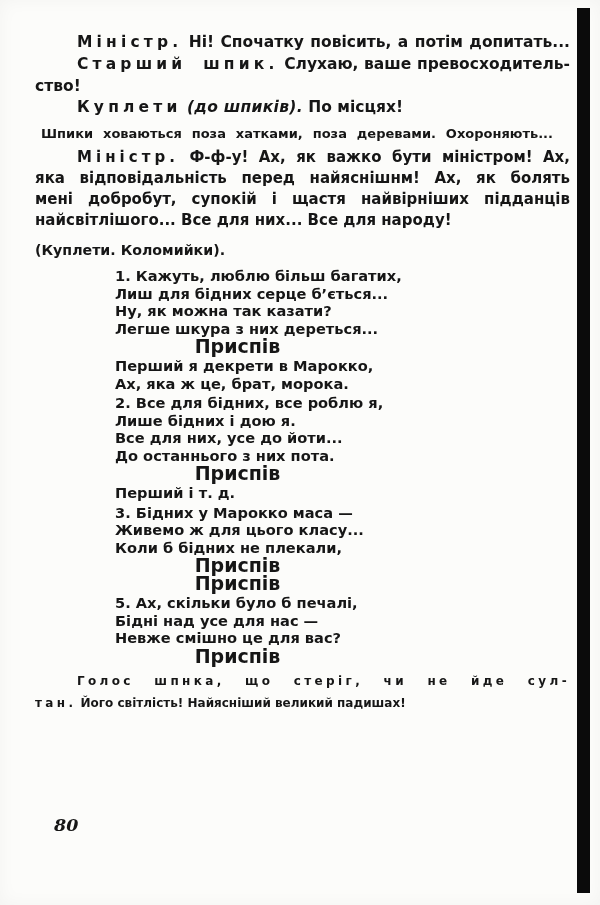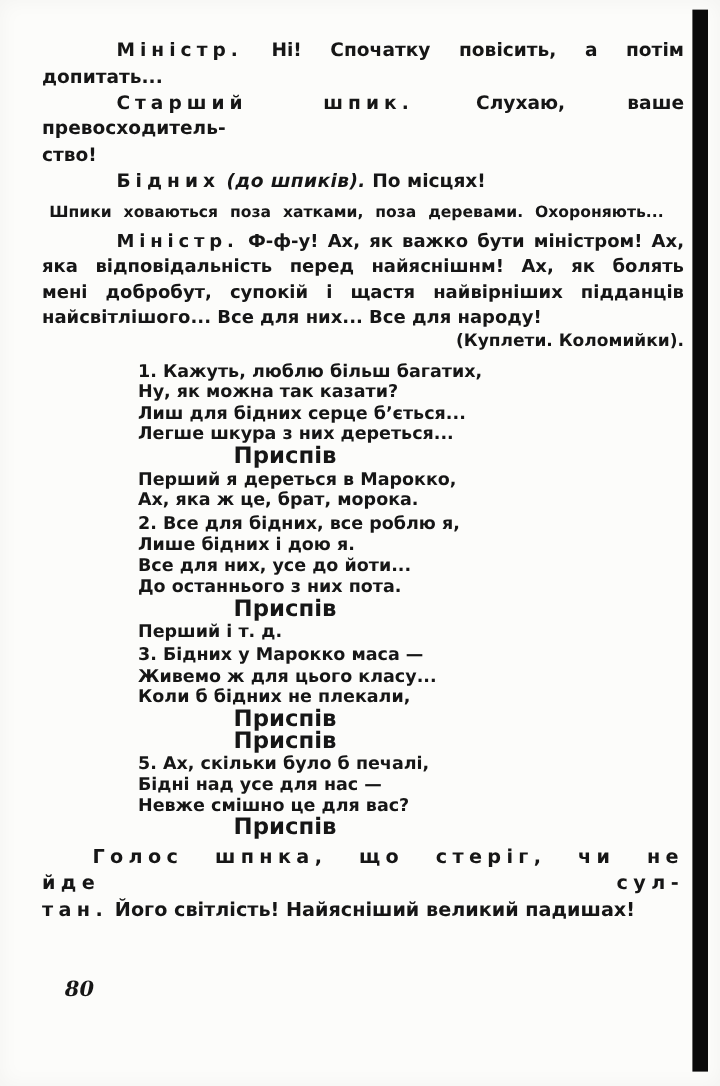--- a/index.html
+++ b/index.html
@@ -11,34 +11,34 @@
     box-shadow:inset 0 0 18px rgba(0,0,0,0.04);
   }
   .scan-bar{
     position:absolute;left:577px;top:8px;width:13px;height:885px;
     background:#0b0b0b;
   }
   .text-col{position:absolute;left:35px;top:32px;width:535px;}
   .dline{margin:0;font-size:15.5px;line-height:21.8px;}
   .jfull{text-align:justify;text-align-last:justify;}
   .ind1{text-indent:42px;}
-  .spk{letter-spacing:0.27em;word-spacing:0.45em;margin-left:20px;}
+  .spk{letter-spacing:0.27em;word-spacing:0.45em;}
   .aside{font-style:italic;letter-spacing:0.02em;}
   .stage{margin:6px 0 0 6px;width:512px;font-size:13px;line-height:17px;}
   .mono{margin-top:5px;}
   .mline{margin:0;font-size:15px;line-height:21px;}
-  .heading{text-align:right;margin:0 0 8px;font-size:14.2px;line-height:18px;}
+  .heading{text-align:left;margin:10px 0 8px;font-size:14.2px;line-height:18px;}
   .song{margin-left:80px;font-size:14.6px;}
   .vline{line-height:17.5px;white-space:nowrap;}
   .verse{margin:0 0 2px;}
   .refrain{margin:0 0 2px;}
   .refrain-label{width:245px;text-align:center;font-size:19px;line-height:15px;margin:1px 0 3px;}
   .etd{line-height:17.5px;margin:0 0 2px;}
   .closing{margin-top:6px;}
-  .cline{margin:0;font-size:16px;line-height:22px;}
+  .cline{margin:0;font-size:12px;line-height:22px;}
   .spaced{letter-spacing:0.28em;word-spacing:0.35em;}
   .pageno{
     position:absolute;left:54px;top:815px;
     font-family:"DejaVu Serif",serif;font-style:italic;font-weight:bold;
     font-size:17.5px;
   }
 </style>
 </head>
 <body>
 
@@ -46,44 +46,44 @@
 
   <div class="text-col">
 
     <p class="dline jfull ind1"><span class="spk">Міністр.</span> <span>Ні! Спочатку повісить, а потім допитать...</span></p>
 
     <div>
       <p class="dline jfull ind1"><span class="spk">Старший шпик.</span> <span>Слухаю, ваше превосходитель-</span></p>
       <p class="dline">ство!</p>
     </div>
 
-    <p class="dline ind1"><span class="spk">Бідних</span> <span class="aside">(до шпиків).</span> <span>По місцях!</span></p>
+    <p class="dline ind1"><span class="spk">Куплети</span> <span class="aside">(до шпиків).</span> <span>По місцях!</span></p>
 
     <div class="stage jfull">Шпики ховаються поза хатками, поза деревами. Охороняють...</div>
 
     <div class="mono">
       <p class="mline jfull ind1"><span class="spk">Міністр.</span> <span>Ф-ф-у! Ах, як важко бути міністром! Ах,</span></p>
       <p class="mline jfull">яка відповідальність перед найяснішнм! Ах, як болять</p>
       <p class="mline jfull">мені добробут, супокій і щастя найвірніших підданців</p>
       <p class="mline">найсвітлішого... Все для них... Все для народу!</p>
     </div>
 
     <div class="heading">(Куплети. Коломийки).</div>
 
     <div class="song">
 
       <div class="verse">
         <div class="vline">1. Кажуть, люблю більш багатих,</div>
+        <div class="vline">Лиш для бідних серце б’ється...</div>
         <div class="vline">Ну, як можна так казати?</div>
-        <div class="vline">Лиш для бідних серце б’ється...</div>
         <div class="vline">Легше шкура з них дереться...</div>
       </div>
       <div class="refrain-label">Приспів</div>
       <div class="refrain">
-        <div class="vline">Перший я дереться в Марокко,</div>
+        <div class="vline">Перший я декрети в Марокко,</div>
         <div class="vline">Ах, яка ж це, брат, морока.</div>
       </div>
 
       <div class="verse">
         <div class="vline">2. Все для бідних, все роблю я,</div>
         <div class="vline">Лише бідних і дою я.</div>
         <div class="vline">Все для них, усе до йоти...</div>
         <div class="vline">До останнього з них пота.</div>
       </div>
       <div class="refrain-label">Приспів</div>

